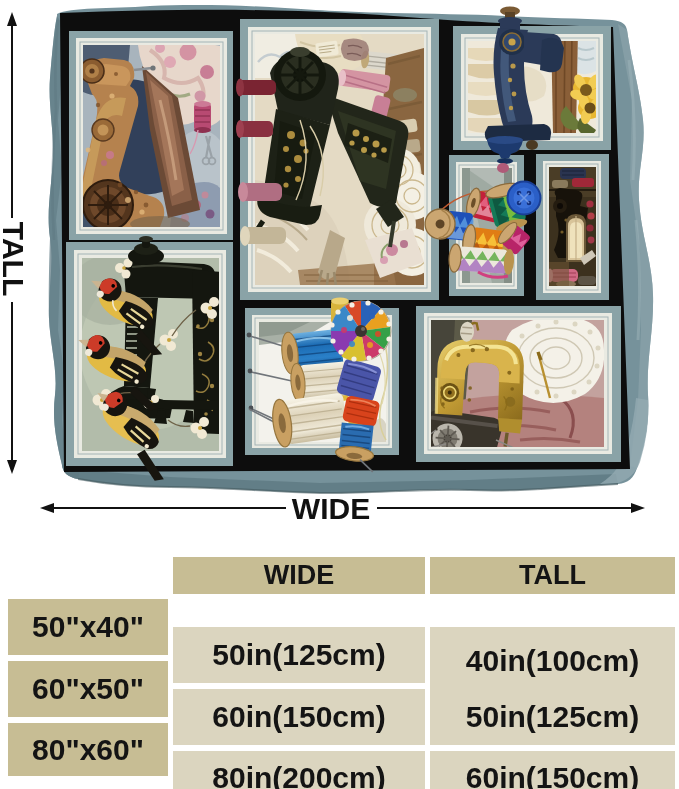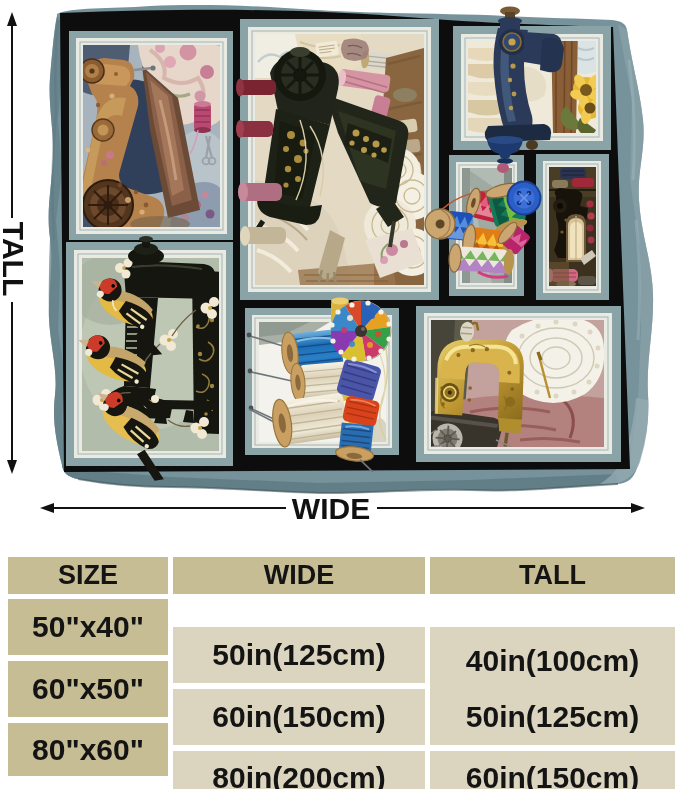--- a/index.html
+++ b/index.html
@@ -854,21 +854,20 @@
 <line x1="377" y1="508" x2="633" y2="508" stroke-width="2"></line>
 <path d="M 40,508 L 54,503 L 54,513 Z" stroke="none"></path>
 <path d="M 645,508 L 631,503 L 631,513 Z" stroke="none"></path>
 </g>
 
 <text x="331" y="519" text-anchor="middle" font-size="30" font-weight="bold" fill="#111" font-family="Liberation Sans, sans-serif">WIDE</text>
 </svg>
 
 <div style="position:absolute;left:0;top:556px;width:679px;height:233px;background:#fff;">
 
-<div class="cell hd" style="left:8px;top:1px;width:160px;height:37px;">SIZE</div>
 
 <div class="cell hd" style="left:173px;top:1px;width:252px;height:37px;">WIDE</div>
 
 <div class="cell hd" style="left:430px;top:1px;width:245px;height:37px;">TALL</div>
 
 <div class="cell dk" style="left:8px;top:43px;width:160px;height:56px;">50"x40"</div>
 
 <div class="cell lt" style="left:173px;top:43px;width:252px;height:56px;">50in(125cm)</div>
 
 <div class="cell lt" style="left:430px;top:43px;width:245px;height:68px;">40in(100cm)</div>

